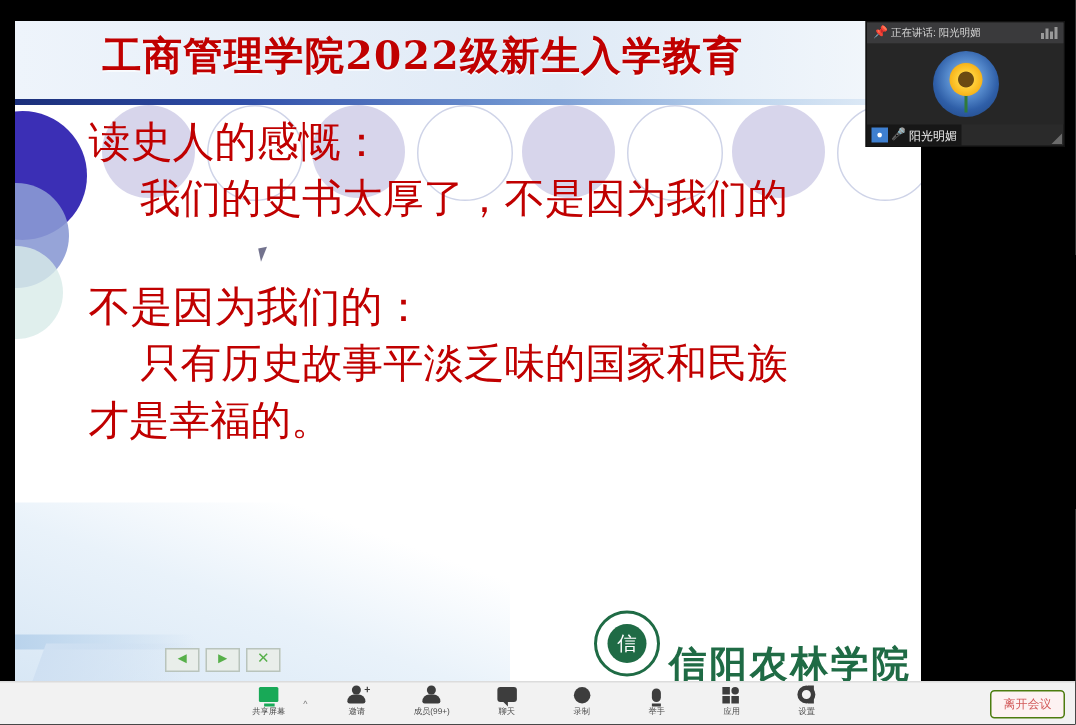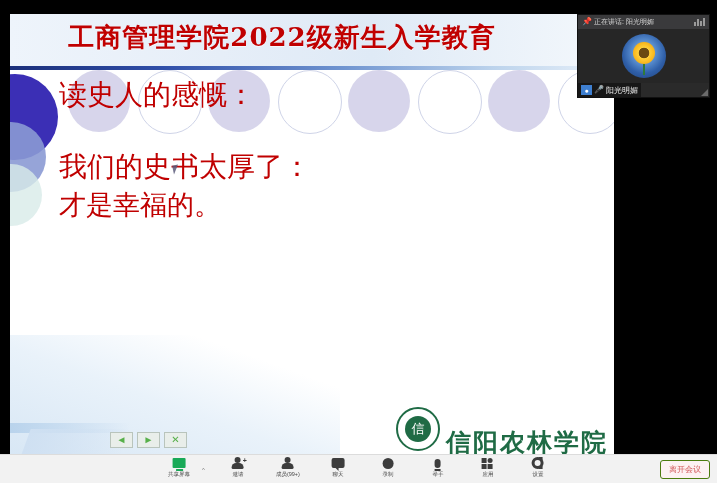--- a/index.html
+++ b/index.html
@@ -480,22 +480,24 @@
       <div class="deco-circle deco-outline" style="left:408px; top:56px; width:62px; height:62px;"></div>
       <div class="deco-circle deco-fill" style="left:478px; top:56px; width:62px; height:62px;"></div>
       <div class="deco-circle deco-outline" style="left:548px; top:56px; width:62px; height:62px;"></div>
 
       <div class="slide-bottom-wash"></div>
       <div class="slide-bottom-band"></div>
       <div class="slide-bottom-band2"></div>
 
       <div class="slide-body" id="slide-body">
           <div class="body-line heading">读史人的感慨：</div>
+          <div class="body-line">    我们的史书太厚了，不是因为我们的</div>
           <div class="spacer-block"></div>
-          <div class="body-line heading">我们的史书太厚了：</div>
+          <div class="body-line heading">不是因为我们的：</div>
+          <div class="body-line">    只有历史故事平淡乏味的国家和民族</div>
           <div class="body-line">才是幸福的。</div>
         </div>
 
       <div class="slide-logo">
         <div class="logo-seal">
           <div class="logo-seal-inner">信</div>
         </div>
         <div class="logo-text-wrap">
           <div class="logo-cn">信阳农林学院</div>
           <div class="logo-en">XINYANG COLLEGE OF AGRICULTURE AND FORESTRY</div>

